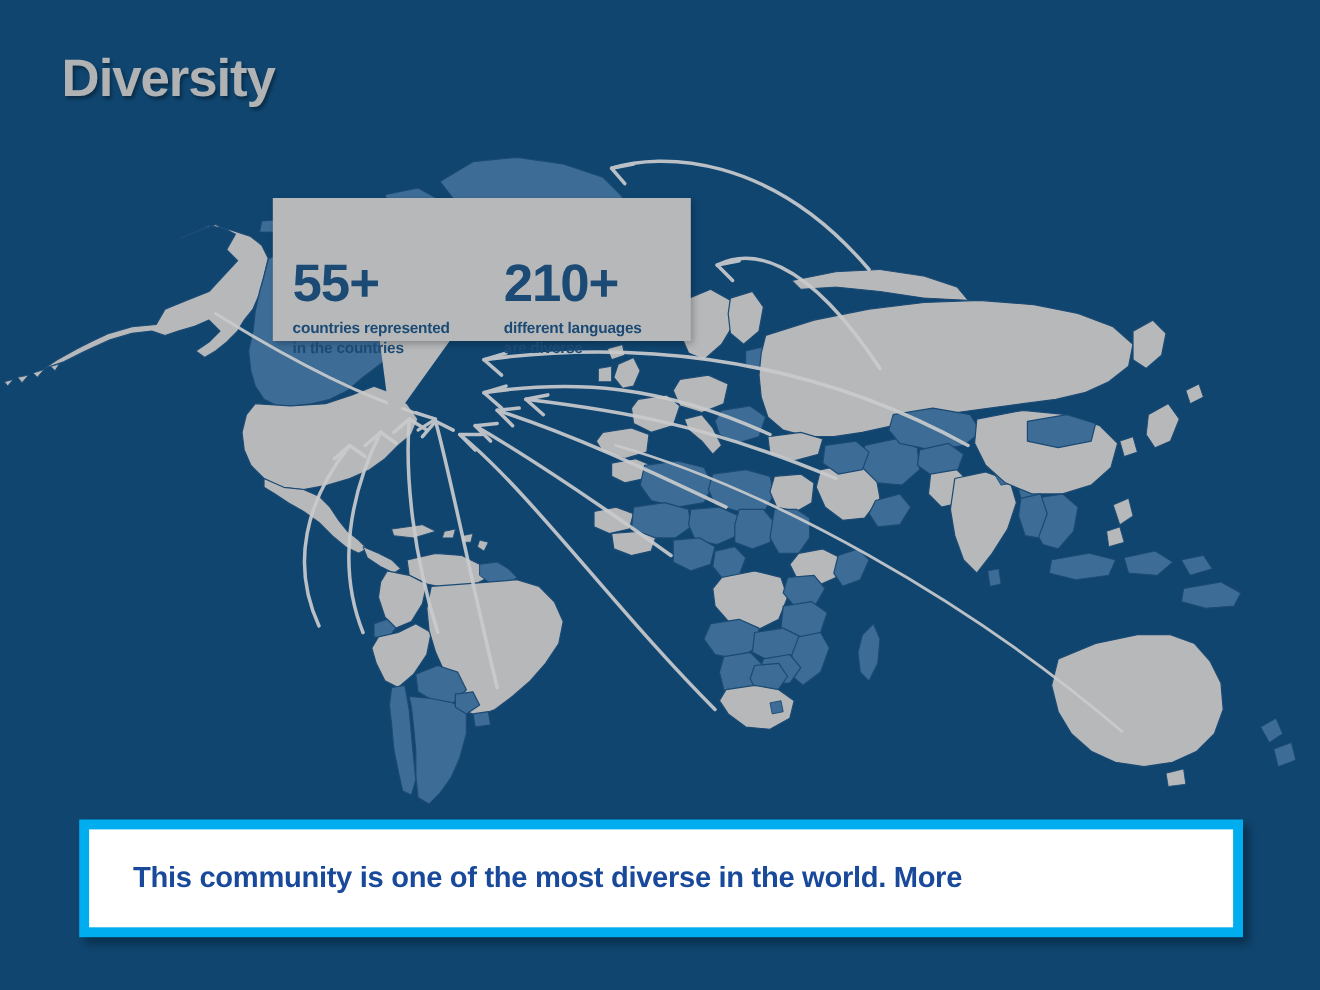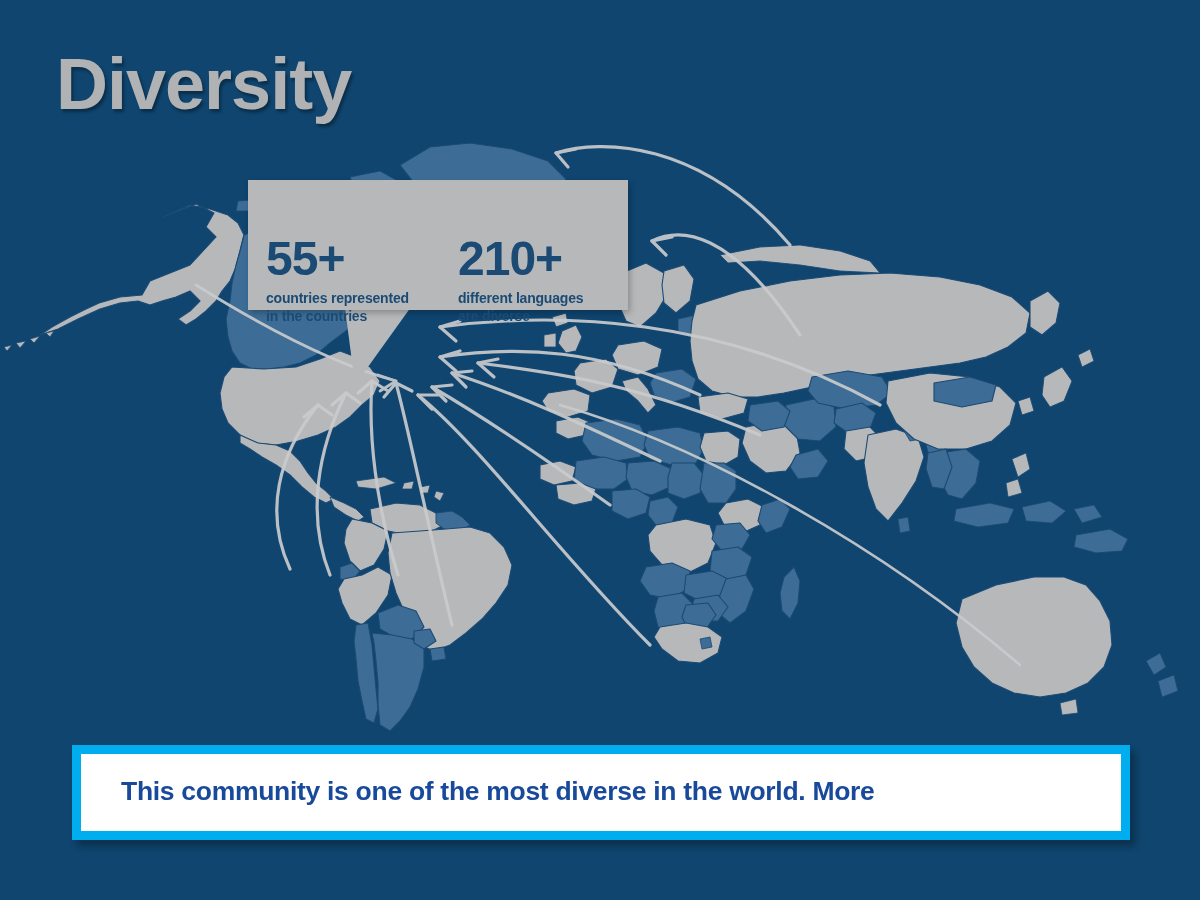--- a/index.html
+++ b/index.html
@@ -7,21 +7,21 @@
     width:1200px;height:900px;overflow:hidden;
     background:#0f456f;
     font-family:"Liberation Sans", sans-serif;
     position:relative;
   }
   #slide{position:absolute;inset:0;background:#0f456f;overflow:hidden;}
 
   
   #title{
     position:absolute;left:56px;top:48px;
-    font-size:72px;font-weight:bold;letter-spacing:-1px;
+    font-size:48px;font-weight:bold;letter-spacing:-1px;
     color:#b0b2b4;
     text-shadow:2px 3px 3px rgba(0,0,0,.35);
     line-height:1;
   }
 
   
   #map-wrap{position:absolute;left:0;top:105px;width:1200px;height:650px;}
   #map-svg{display:block;width:1200px;height:650px;}
 
   
@@ -41,21 +41,21 @@
   }
   .stat .sub{
     font-size:14px;font-weight:bold;line-height:1.25;margin-top:7px;
     color:#1b4a74;letter-spacing:-.2px;
   }
   #stat-1{left:266px;top:203px;}
   #stat-2{left:458px;top:203px;}
 
   
   #caption{
-    position:absolute;left:72px;top:745px;width:1058px;height:95px;
+    position:absolute;left:72px;top:745px;width:1058px;height:107px;
     background:#00aeef;
     padding:9px;box-sizing:border-box;
     box-shadow:5px 6px 7px rgba(0,0,0,.30);
   }
   #caption-inner{
     width:100%;height:100%;background:#ffffff;box-sizing:border-box;
     display:flex;flex-direction:column;justify-content:center;
     padding:4px 22px 6px 40px;
   }
   .cap-line{

